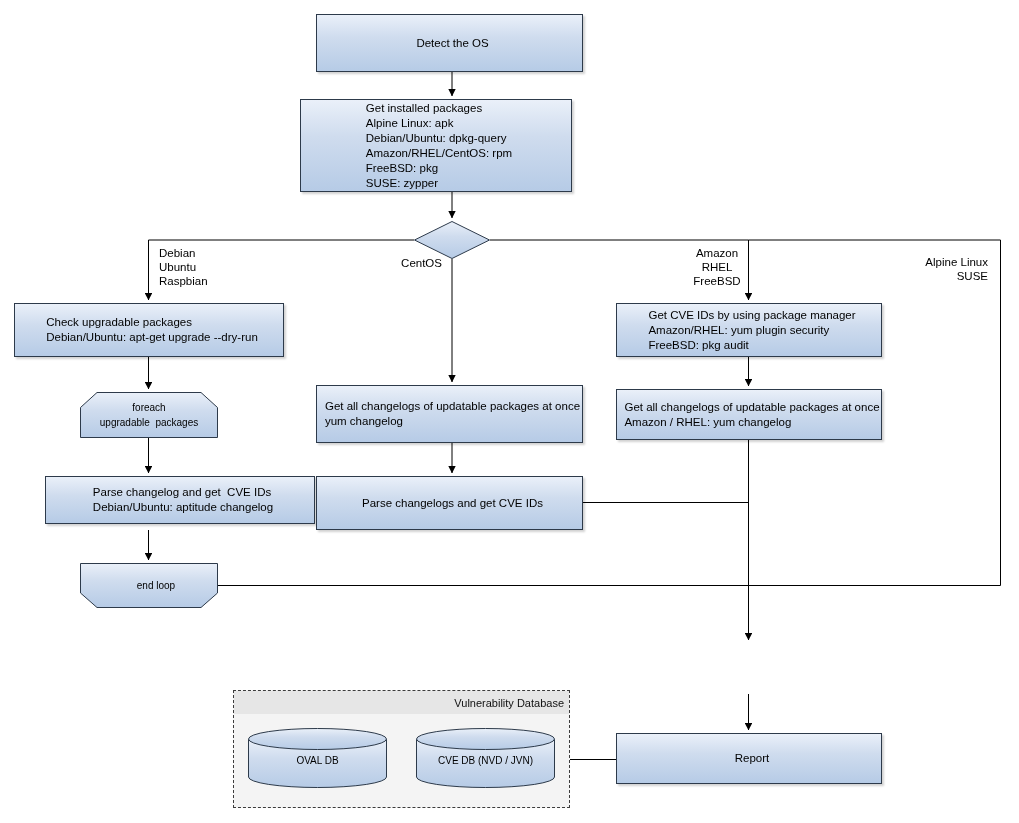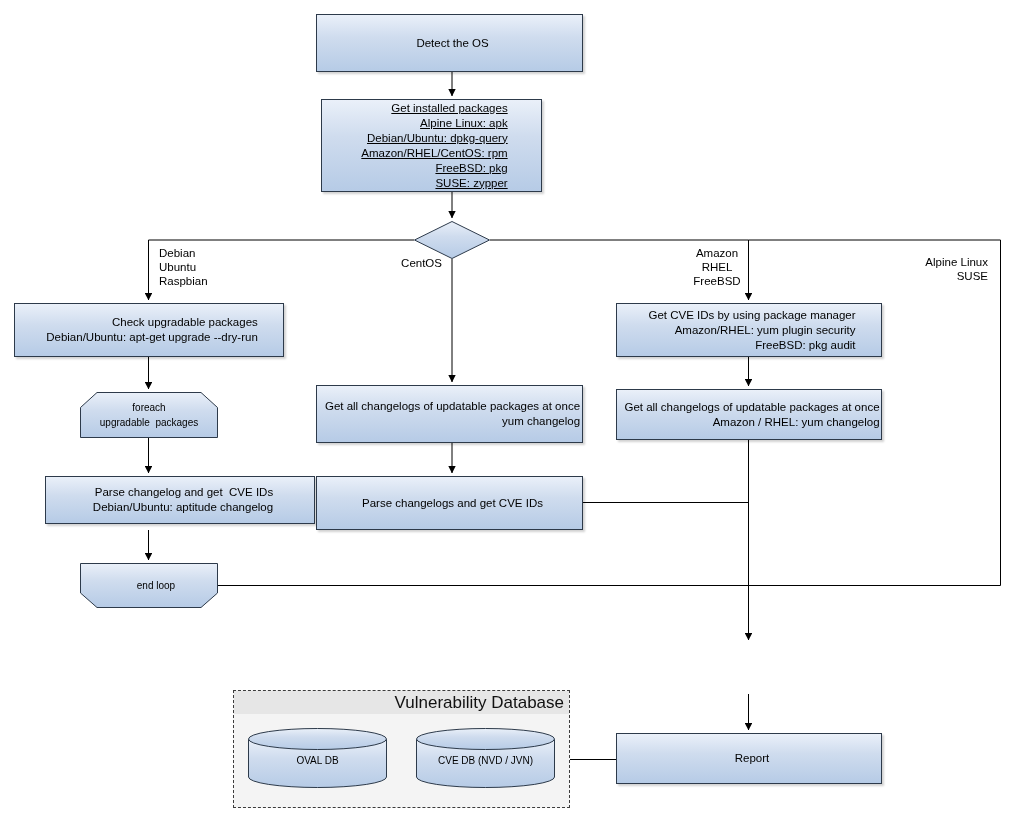--- a/index.html
+++ b/index.html
@@ -17,21 +17,21 @@
     width: 1019px; height: 823px;
     pointer-events: none;
     z-index: 1;
   }
   .node {
     position: absolute;
     z-index: 2;
     display: flex;
     align-items: center;
     justify-content: center;
-    text-align: right;
+    text-align: left;
     font-size: 11.5px;
     line-height: 15px;
     color: #000000;
     white-space: pre;
     background: linear-gradient(180deg, #eaf0f9 0%, #cfdcee 40%, #b6cbe6 100%);
     border: 1px solid #2d3a4a;
     box-shadow: 1.5px 1.5px 2px rgba(0,0,0,0.18);
     padding-left: 6px;
   }
   .shape-label {
@@ -62,21 +62,21 @@
     background: #f4f4f4;
     z-index: 0;
   }
   .db-header {
     height: 23px;
     background: #e6e6e6;
     display: flex;
     align-items: center;
     justify-content: flex-end;
     padding-right: 5px;
-    font-size: 17px;
+    font-size: 11px;
     color: #111111;
   }
 </style>
 </head>
 <body>
 
 <div class="canvas">
 
   <div class="db-panel">
     <div class="db-header">
@@ -121,21 +121,21 @@
       <polygon points="80.5,563.5 217.5,563.5 217.5,593 201,607.5 97,607.5 80.5,593"></polygon>
       <path d="M248.5,739 L248.5,777 A69,10.5 0 0 0 386.5,777 L386.5,739"></path>
       <ellipse cx="317.5" cy="739" rx="69" ry="10.5"></ellipse>
       <path d="M416.5,739 L416.5,777 A69,10.5 0 0 0 554.5,777 L554.5,739"></path>
       <ellipse cx="485.5" cy="739" rx="69" ry="10.5"></ellipse>
     </g>
   </svg>
 
   <div class="node" style="left:316px; top:14px; width:267px; height:58px;">Detect the OS</div>
 
-  <div class="node" style="left:321px; top:99px; width:221px; height:93px;text-decoration:underline;">Get installed packages
+  <div class="node" style="left:300px; top:99px; width:272px; height:93px;">Get installed packages
 Alpine Linux: apk
 Debian/Ubuntu: dpkg-query
 Amazon/RHEL/CentOS: rpm
 FreeBSD: pkg
 SUSE: zypper</div>
 
   <div class="node" style="left:14px; top:303px; width:270px; height:54px;">Check upgradable packages
 Debian/Ubuntu: apt-get upgrade --dry-run</div>
 
   <div class="node" style="left:14px; top:476px; width:270px; height:48px;margin-left:31px;">Parse changelog and get  CVE IDs

